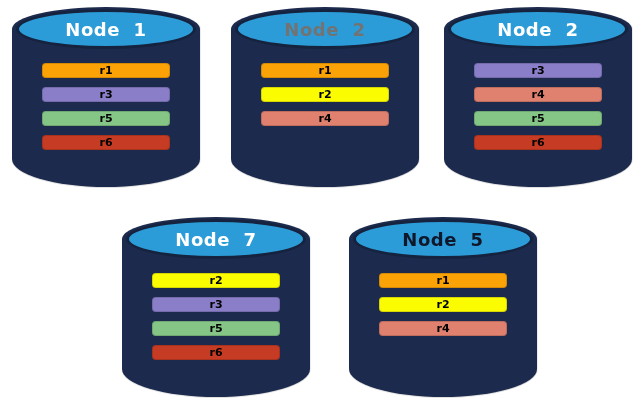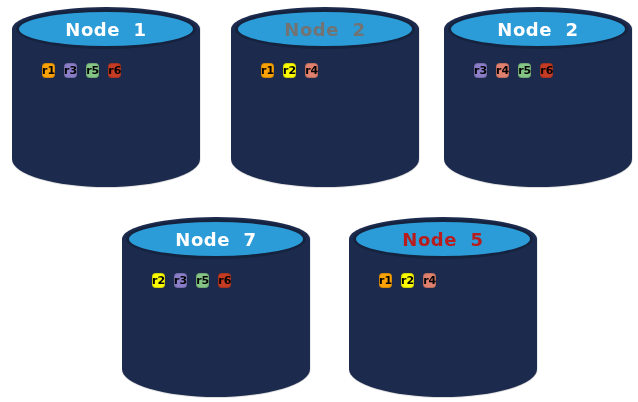--- a/index.html
+++ b/index.html
@@ -32,21 +32,21 @@
     position:absolute; top:12px; left:0; right:0;
     text-align:center;
     color:#ffffff;
     font-size:18px;
     font-weight:bold;
     letter-spacing:0.5px;
     word-spacing:7px;
   }
   .bars {
     position:absolute; top:56px; left:30px; right:30px;
-    display:flex; gap:9px;
+    display:flex; flex-direction:column; gap:9px;
   }
   .bar {
     height:15px;
     border-radius:4px;
     display:flex; align-items:center; justify-content:center;
     box-shadow: inset 0 0 0 1px rgba(0,0,0,0.15);
   }
   .bar span {
     font-size:11px;
     font-weight:bold;
@@ -132,21 +132,21 @@
         </div>
         <div class="bar" style="background: rgb(197, 59, 35);">
           <span style="color: rgb(0, 0, 0);">r6</span>
         </div>
       </div>
   </div>
 
   <div class="cyl n5">
     <div class="cyl-body" style="background: rgb(28, 42, 77);"></div>
     <div class="cyl-top" style="background: rgb(43, 156, 216); border-color: rgb(22, 35, 63);"></div>
-    <div class="cyl-title" style="color: #b91c1c;">Node 5</div>
+    <div class="cyl-title" style="color: #0f172a;">Node 5</div>
     <div class="bars">
         <div class="bar" style="background: rgb(251, 163, 6);">
           <span style="color: rgb(0, 0, 0);">r1</span>
         </div>
         <div class="bar" style="background: rgb(252, 252, 0);">
           <span style="color: rgb(0, 0, 0);">r2</span>
         </div>
         <div class="bar" style="background: rgb(224, 128, 110);">
           <span style="color: rgb(0, 0, 0);">r4</span>
         </div>

